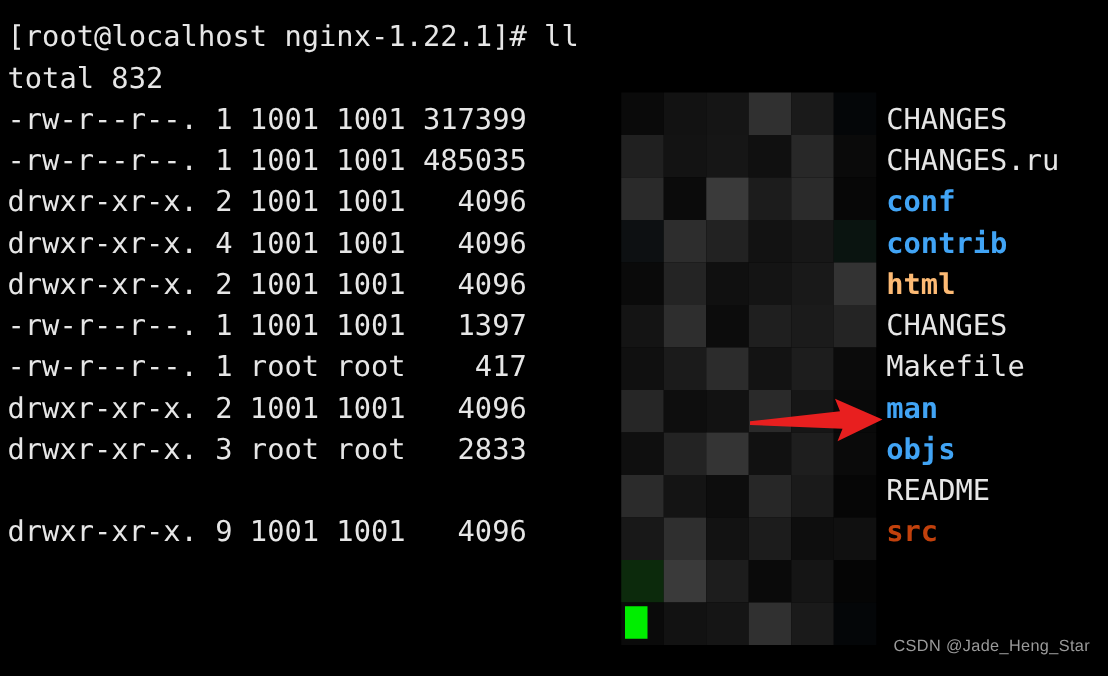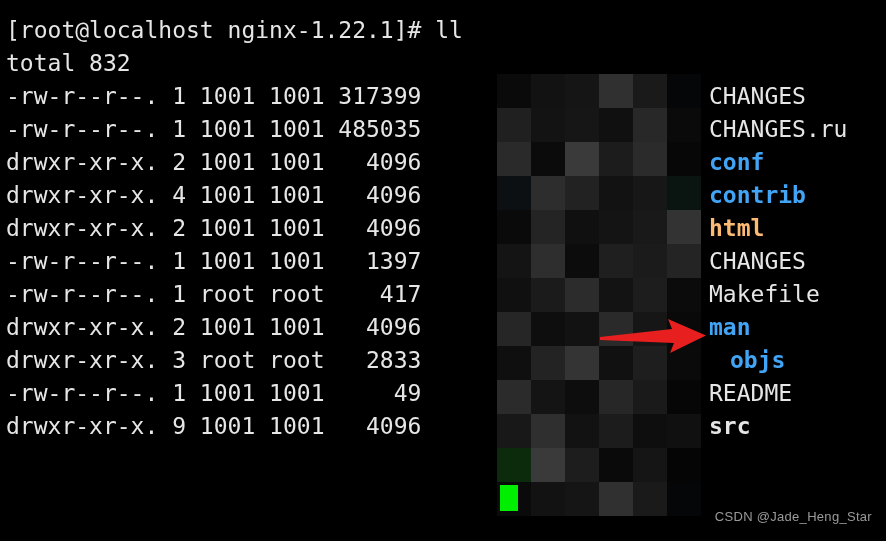--- a/index.html
+++ b/index.html
@@ -202,23 +202,23 @@
 
     <div id="listing-rows">
         <div class="row"><span class="meta plain">-rw-r--r--. 1 1001 1001 317399</span><span class="fname plain">CHANGES</span></div>
         <div class="row"><span class="meta plain">-rw-r--r--. 1 1001 1001 485035</span><span class="fname plain">CHANGES.ru</span></div>
         <div class="row"><span class="meta plain">drwxr-xr-x. 2 1001 1001   4096</span><span class="fname dir" style="color: rgb(65, 164, 245);">conf</span></div>
         <div class="row"><span class="meta plain">drwxr-xr-x. 4 1001 1001   4096</span><span class="fname dir" style="color: rgb(65, 164, 245);">contrib</span></div>
         <div class="row"><span class="meta plain">drwxr-xr-x. 2 1001 1001   4096</span><span class="fname dir" style="color: #fdba74;">html</span></div>
         <div class="row"><span class="meta plain">-rw-r--r--. 1 1001 1001   1397</span><span class="fname plain">CHANGES</span></div>
         <div class="row"><span class="meta plain">-rw-r--r--. 1 root root    417</span><span class="fname plain">Makefile</span></div>
         <div class="row"><span class="meta plain">drwxr-xr-x. 2 1001 1001   4096</span><span class="fname dir" style="color: rgb(65, 164, 245);">man</span></div>
-        <div class="row"><span class="meta plain">drwxr-xr-x. 3 root root   2833</span><span class="fname dir" style="color: rgb(65, 164, 245); margin-left: 21px;">objs</span></div>
-        <div class="row"><span class="meta plain">-rw-r--r--. 1 1001 1001     49</span><span class="fname plain">README</span></div>
-        <div class="row"><span class="meta plain">drwxr-xr-x. 9 1001 1001   4096</span><span class="fname dir" style="color: #e5e5e5;">src</span></div>
+        <div class="row"><span class="meta plain">drwxr-xr-x. 3 root root   2833</span><span class="fname dir" style="color: rgb(65, 164, 245);">objs</span></div>
+        <div class="row"><span class="fname plain">README</span></div>
+        <div class="row"><span class="meta plain">drwxr-xr-x. 9 1001 1001   4096</span><span class="fname dir" style="color: #c2410c;">src</span></div>
       </div>
 
 
   </div>
 
   <div id="cursor" style="background: rgb(0, 238, 0);"></div>
 
   <svg id="arrow" viewBox="0 0 108 40">
     <polygon id="arrow-shape" points="0,21 72,13 68,3 106,19.5 70,37 74,27 0,24" fill="#e81f1f"></polygon>
   </svg>

